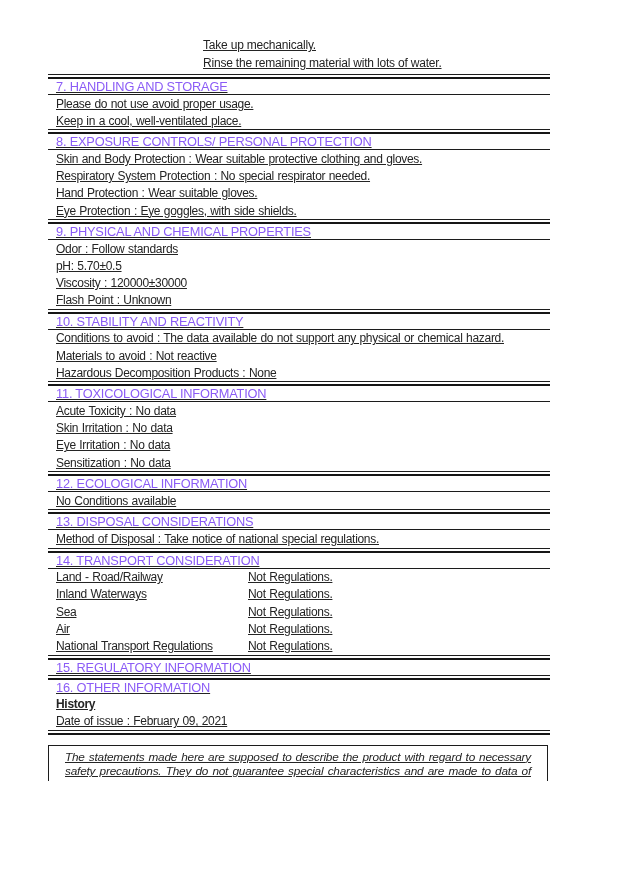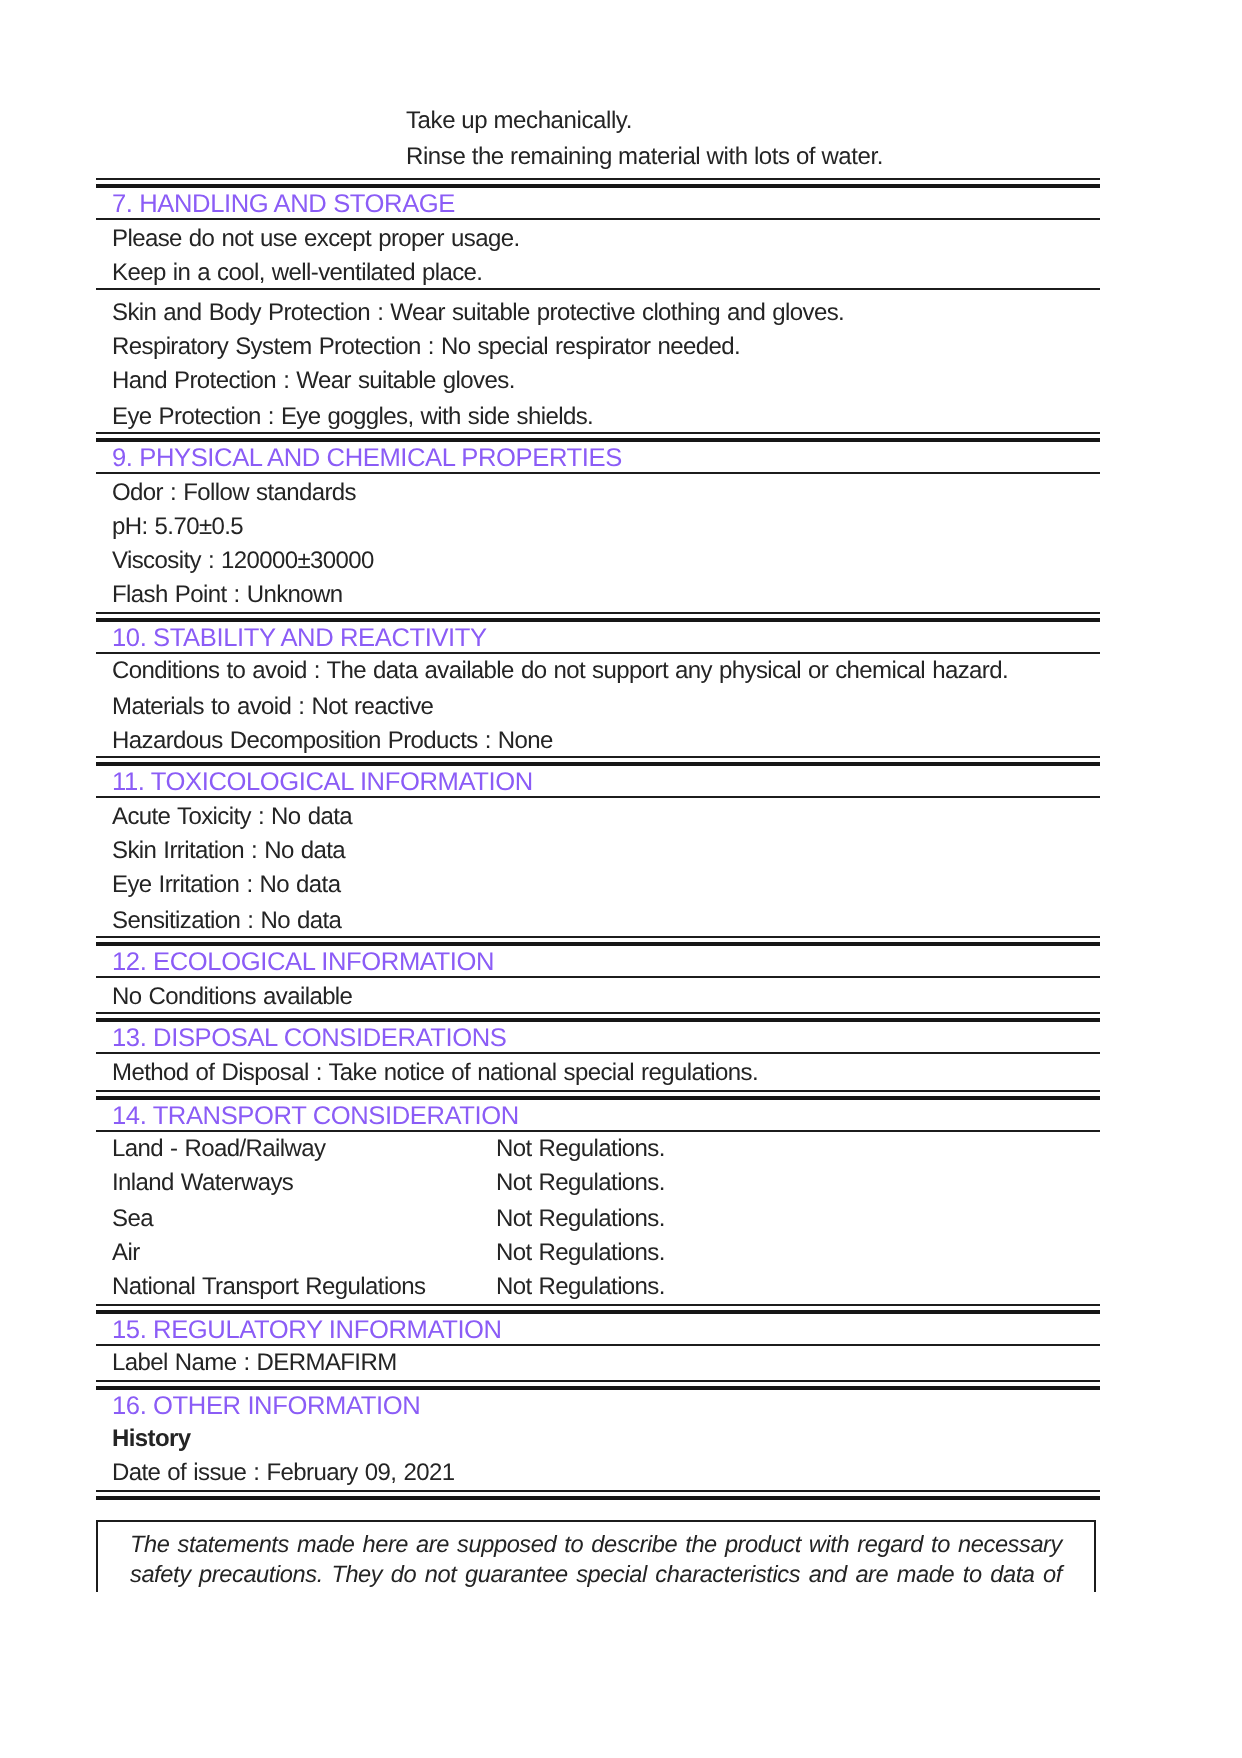--- a/index.html
+++ b/index.html
@@ -11,21 +11,22 @@
     background: #ffffff;
     font-family: "Liberation Sans", "DejaVu Sans", sans-serif;
     color: #242424;
     overflow: hidden;
   }
   .content {
     position: absolute;
     left: 48px;
     top: 0;
     width: 502px;
-    padding-top: 51px;
+    padding-top: 36px;
+    text-decoration: underline;
   }
   
   .intro { border-bottom: 1px solid #1c1c1c; padding-bottom: 2px; }
   .intro-line {
     height: 18px;
     padding-left: 155px;
     font-size: 12px;
     letter-spacing: -0.2px;
     display: flex;
     align-items: center;
@@ -90,26 +91,27 @@
   <div class="content">
 
     <div class="intro">
       <div class="intro-line">Take up mechanically.</div>
       <div class="intro-line">Rinse the remaining material with lots of water.</div>
     </div>
 
     <div class="section">
       <div class="sec-header">7. HANDLING AND STORAGE</div>
       <div class="sec-body">
-        <div class="row">Please do not use except proper usage.</div>
+        <div class="row">Please do not use avoid proper usage.</div>
         <div class="row">Keep in a cool, well-ventilated place.</div>
       </div>
     </div>
 
     <div class="section">
+      <div class="sec-header">8. EXPOSURE CONTROLS/ PERSONAL PROTECTION</div>
       <div class="sec-body">
         <div class="row">Skin and Body Protection : Wear suitable protective clothing and gloves.</div>
         <div class="row">Respiratory System Protection : No special respirator needed.</div>
         <div class="row">Hand Protection : Wear suitable gloves.</div>
         <div class="row">Eye Protection : Eye goggles, with side shields.</div>
       </div>
     </div>
 
     <div class="section">
       <div class="sec-header">9. PHYSICAL AND CHEMICAL PROPERTIES</div>
@@ -175,23 +177,20 @@
         </div>
         <div class="row">
           <span class="col-label">National Transport Regulations</span>
           <span class="col-value">Not Regulations.</span>
         </div>
       </div>
     </div>
 
     <div class="section">
       <div class="sec-header">15. REGULATORY INFORMATION</div>
-      <div class="sec-body">
-        <div class="row">Label Name : DERMAFIRM</div>
-      </div>
     </div>
 
     <div class="section">
       <div class="sec-header no-underline">16. OTHER INFORMATION</div>
       <div class="sec-body">
         <div class="row bold">History</div>
         <div class="row">Date of issue : February 09, 2021</div>
       </div>
     </div>
 

